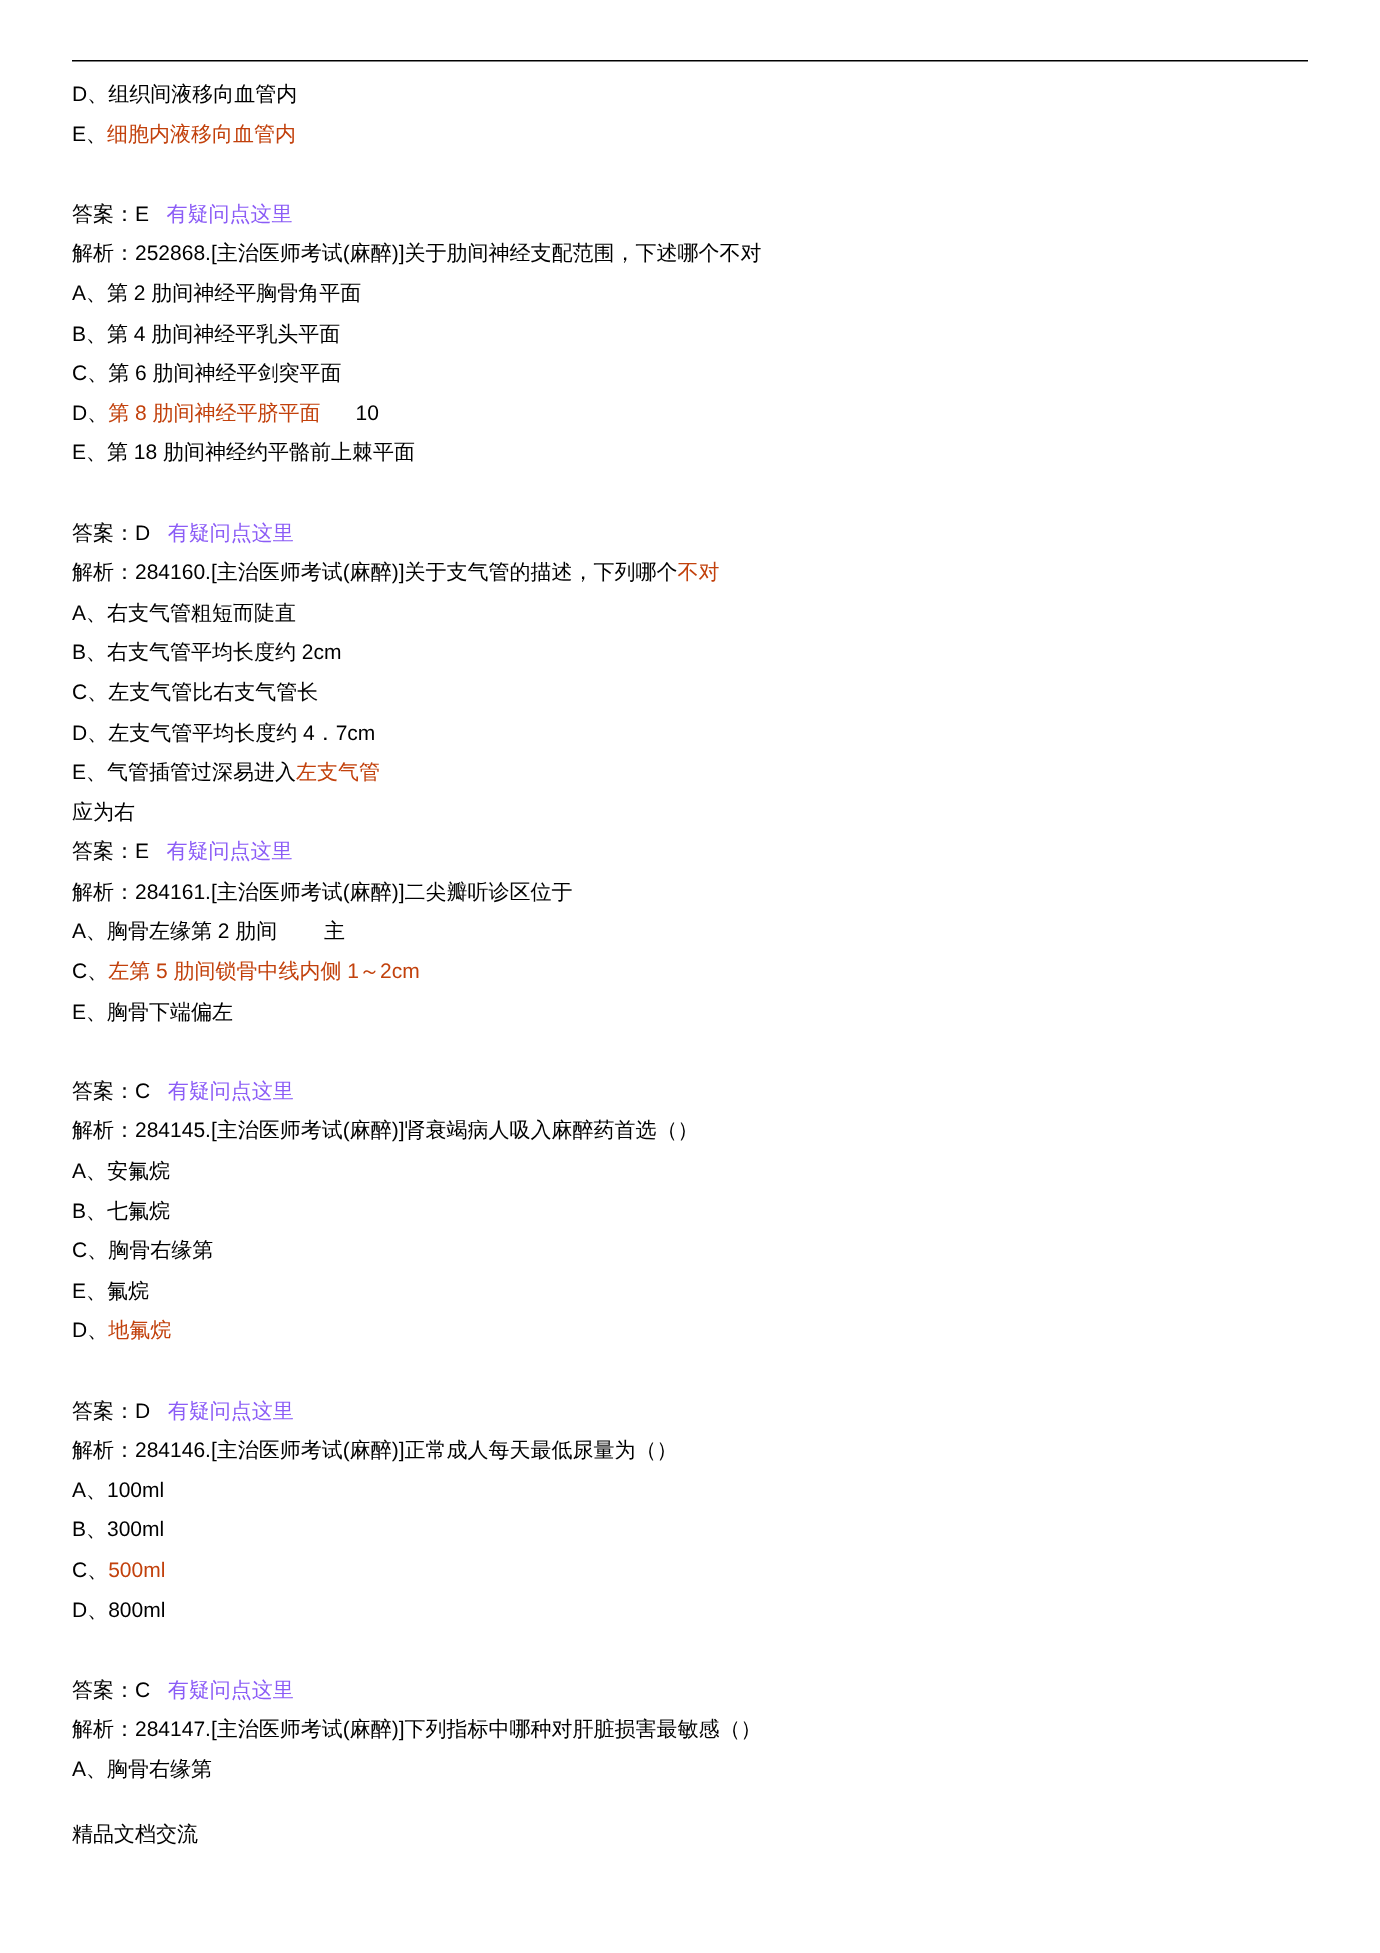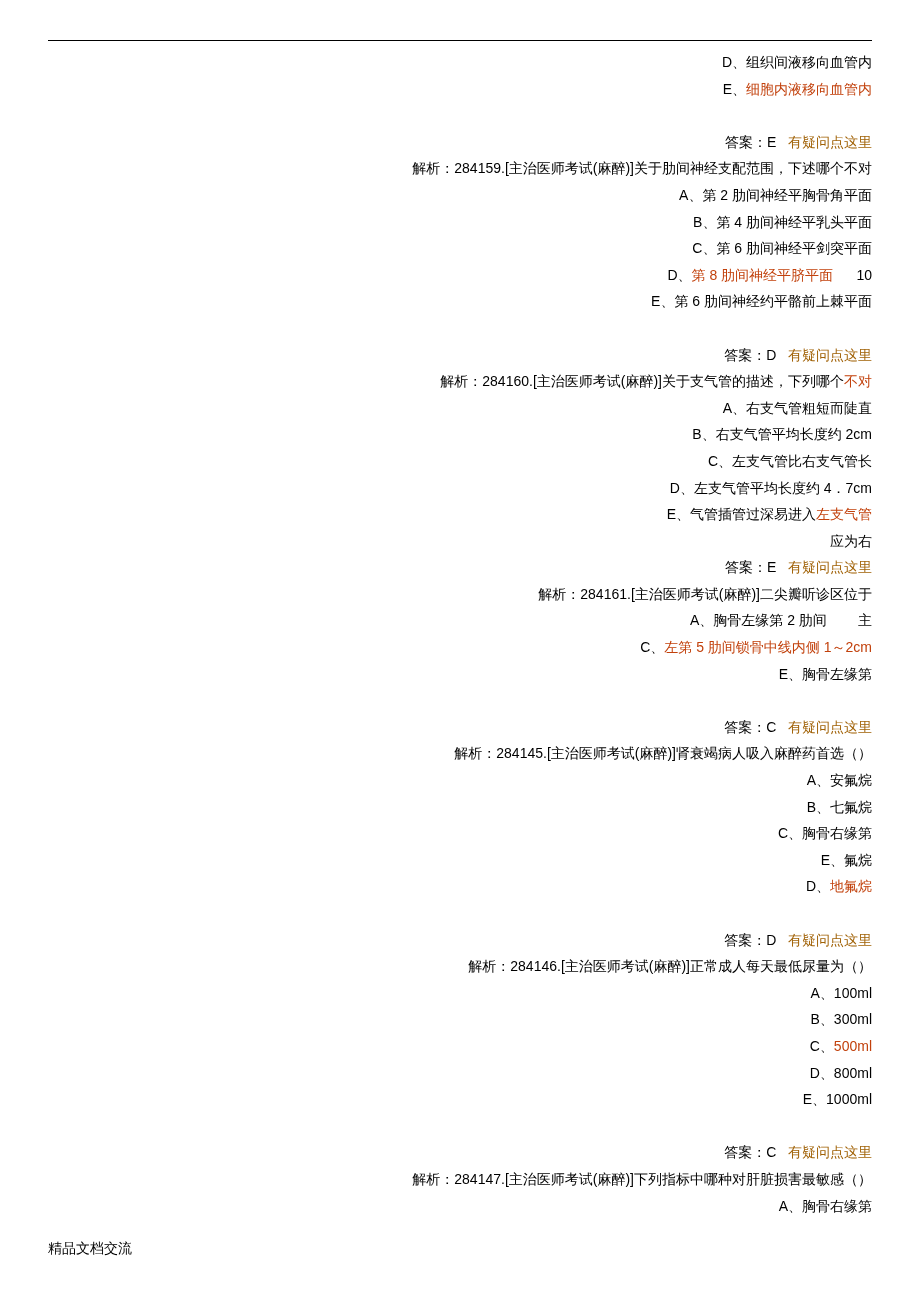--- a/index.html
+++ b/index.html
@@ -16,75 +16,73 @@
   .hr-top {
     border: none;
     border-top: 1px solid #000;
     margin: 0 0 8px 0;
     width: 100%;
   }
   .line {
     margin: 0;
     padding: 0;
     white-space: pre-wrap;
-    text-align: right;
   }
   .red { color: #c2410c; }
-  .green { color: #a16207; }
+  .green { color: #8b5cf6; }
   .blank { height: 1.9em; }
   .footer {
     margin-top: 16px;
     font-size: 14px;
   }
 </style>
 </head>
 <body>
 
 <hr class="hr-top">
 
 <div id="content">
     <p class="line"><span>D、组织间液移向血管内</span></p>
     <p class="line"><span>E、</span><span class="red">细胞内液移向血管内</span></p>
     <p class="line blank"></p>
     <p class="line"><span>答案：E   </span><span class="green">有疑问点这里</span></p>
-    <p class="line"><span>解析：284159.[主治医师考试(麻醉)]关于肋间神经支配范围，下述哪个不对</span></p>
+    <p class="line"><span>解析：252868.[主治医师考试(麻醉)]关于肋间神经支配范围，下述哪个不对</span></p>
     <p class="line"><span>A、第 2 肋间神经平胸骨角平面</span></p>
     <p class="line"><span>B、第 4 肋间神经平乳头平面</span></p>
     <p class="line"><span>C、第 6 肋间神经平剑突平面</span></p>
     <p class="line"><span>D、</span><span class="red">第 8 肋间神经平脐平面</span><span>      10</span></p>
-    <p class="line"><span>E、第 6 肋间神经约平骼前上棘平面</span></p>
+    <p class="line"><span>E、第 18 肋间神经约平骼前上棘平面</span></p>
     <p class="line blank"></p>
     <p class="line"><span>答案：D   </span><span class="green">有疑问点这里</span></p>
     <p class="line"><span>解析：284160.[主治医师考试(麻醉)]关于支气管的描述，下列哪个</span><span class="red">不对</span></p>
     <p class="line"><span>A、右支气管粗短而陡直</span></p>
     <p class="line"><span>B、右支气管平均长度约 2cm</span></p>
     <p class="line"><span>C、左支气管比右支气管长</span></p>
     <p class="line"><span>D、左支气管平均长度约 4．7cm</span></p>
     <p class="line"><span>E、气管插管过深易进入</span><span class="red">左支气管</span></p>
     <p class="line"><span>应为右</span></p>
     <p class="line"><span>答案：E   </span><span class="green">有疑问点这里</span></p>
     <p class="line"><span>解析：284161.[主治医师考试(麻醉)]二尖瓣听诊区位于</span></p>
     <p class="line"><span>A、胸骨左缘第 2 肋间        主</span></p>
     <p class="line"><span>C、</span><span class="red">左第 5 肋间锁骨中线内侧 1～2cm</span></p>
-    <p class="line"><span>E、胸骨左缘第</span></p>
+    <p class="line"><span>E、胸骨下端偏左</span></p>
     <p class="line blank"></p>
     <p class="line"><span>答案：C   </span><span class="green">有疑问点这里</span></p>
     <p class="line"><span>解析：284145.[主治医师考试(麻醉)]肾衰竭病人吸入麻醉药首选（）</span></p>
     <p class="line"><span>A、安氟烷</span></p>
     <p class="line"><span>B、七氟烷</span></p>
     <p class="line"><span>C、胸骨右缘第</span></p>
     <p class="line"><span>E、氟烷</span></p>
     <p class="line"><span>D、</span><span class="red">地氟烷</span></p>
     <p class="line blank"></p>
     <p class="line"><span>答案：D   </span><span class="green">有疑问点这里</span></p>
     <p class="line"><span>解析：284146.[主治医师考试(麻醉)]正常成人每天最低尿量为（）</span></p>
     <p class="line"><span>A、100ml</span></p>
     <p class="line"><span>B、300ml</span></p>
     <p class="line"><span>C、</span><span class="red">500ml</span></p>
     <p class="line"><span>D、800ml</span></p>
-    <p class="line"><span>E、1000ml</span></p>
     <p class="line blank"></p>
     <p class="line"><span>答案：C   </span><span class="green">有疑问点这里</span></p>
     <p class="line"><span>解析：284147.[主治医师考试(麻醉)]下列指标中哪种对肝脏损害最敏感（）</span></p>
     <p class="line"><span>A、胸骨右缘第</span></p>
   </div>
 
 <div class="footer">精品文档交流</div>
 
 </body></html>

